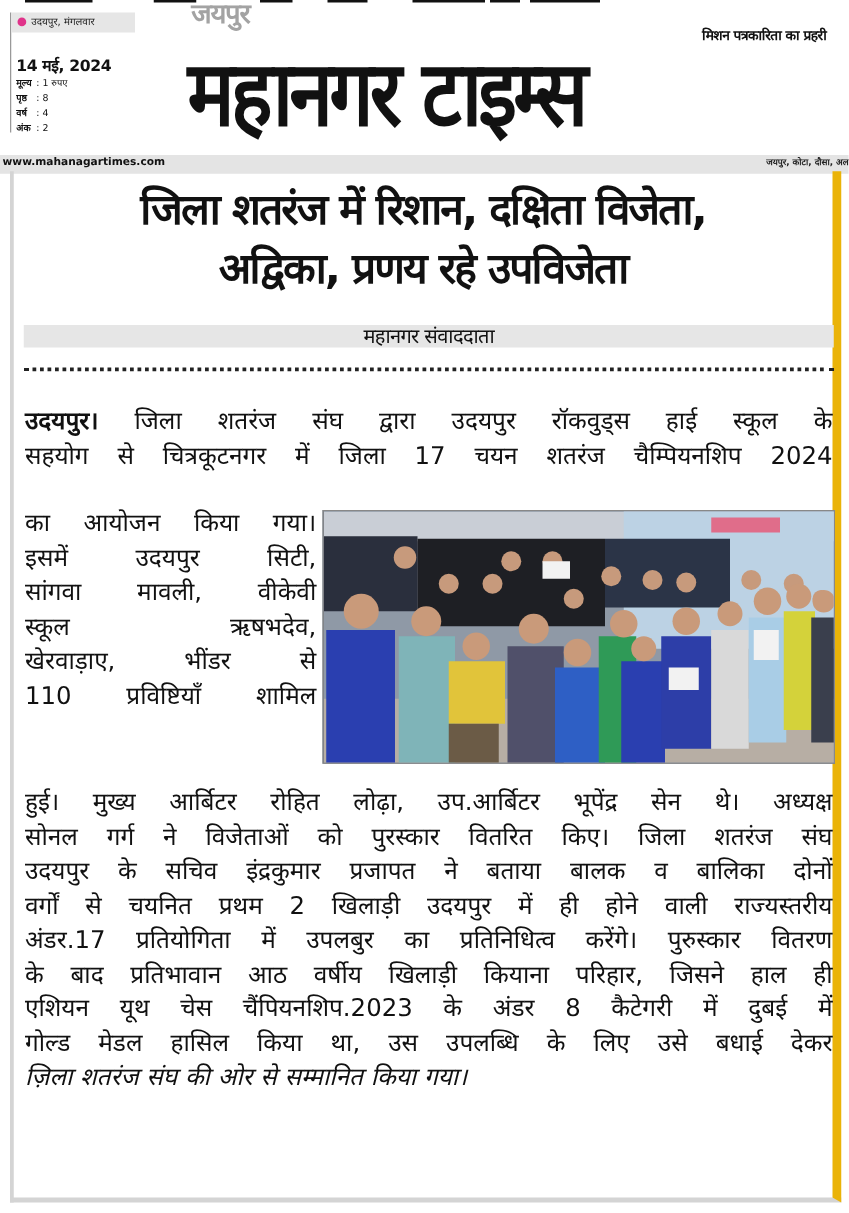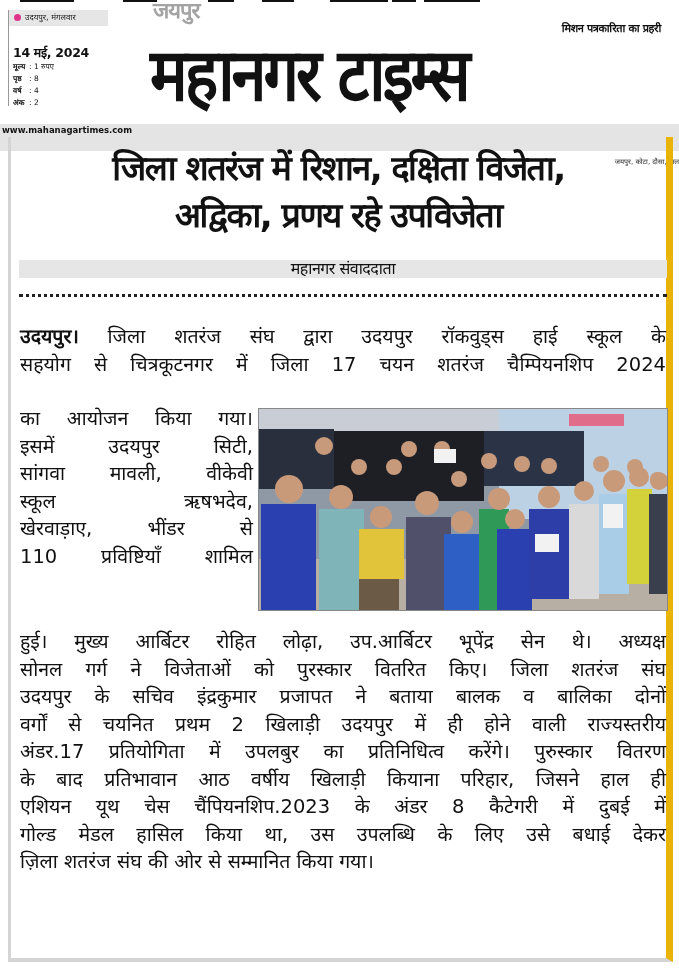--- a/index.html
+++ b/index.html
@@ -12,37 +12,37 @@
   .topcut span { position:absolute; top:0; height:2px; background:#111; }
   .infobox { position:absolute; left:8px; top:10px; width:100px; height:96px; border-left:1px solid #999; }
   .infobox .loc { background:#e6e6e6; height:16px; font-size:8px; line-height:16px; padding-left:5px; color:#222; }
   .infobox .dot { display:inline-block; width:7px; height:7px; background:#e0338a; border-radius:50%; margin-right:4px; vertical-align:-1px; }
   .infobox .date { font-size:12.5px; font-weight:bold; padding-left:4px; margin-top:18px; letter-spacing:-0.3px; }
   .infobox .row { font-size:7.5px; padding-left:4px; line-height:12px; }
   .infobox .row b { display:inline-block; width:16px; font-weight:bold; }
   .city { position:absolute; left:153px; top:-6px; font-family:"DejaVu Sans", sans-serif; font-weight:bold; font-size:22px; color:#a3a3a3; letter-spacing:-1px; }
   .tagline { position:absolute; right:18px; top:20px; font-size:11px; font-weight:bold; color:#111; letter-spacing:-0.4px; }
   .brand { position:absolute; left:150px; top:30px; width:510px; font-family:"DejaVu Sans", sans-serif; font-weight:bold; font-size:63px; line-height:80px; color:#111; letter-spacing:-3px; white-space:nowrap; transform:scaleY(1.15); transform-origin:top left; }
-  .urlbar { position:absolute; left:0; top:124px; width:679px; height:27px; background:#e4e4e4; }
+  .urlbar { position:absolute; left:0; top:124px; width:679px; height:15px; background:#e4e4e4; }
   .urlbar .url { position:absolute; left:2px; top:0; font-size:8.5px; font-weight:bold; line-height:13px; color:#111; }
-  .urlbar .cities { position:absolute; right:0; top:0; font-size:7px; font-weight:normal; line-height:13px; color:#222;margin-top:32px; }
+  .urlbar .cities { position:absolute; right:0; top:0; font-size:7px; font-weight:bold; line-height:13px; color:#222; }
 
   
   .frame { position:absolute; left:8px; top:137px; width:665px; height:825px; border-left:3px solid #d4d4d4; border-right:7px solid #eab308; border-bottom:4px solid #d4d4d4; }
   .headline { position:absolute; left:0; top:8px; width:100%; text-align:center; font-family:"DejaVu Sans", sans-serif; font-weight:bold; font-size:34px; line-height:47px; color:#111; letter-spacing:-1.5px; }
   .byline { position:absolute; left:8px; top:123px; width:648px; height:18px; background:#e6e6e6; text-align:center; font-size:16px; line-height:18px; color:#111; letter-spacing:-0.5px; }
   .dots { position:absolute; left:8px; top:157px; width:648px; border-top:3px dotted #222; }
 
   .body-text { position:absolute; left:9px; font-family:"DejaVu Sans", sans-serif; font-size:19.5px; line-height:27.5px; color:#111; text-align:justify; text-align-last:justify; }
   .p-top { top:186px; width:646px; }
   .p-left { top:268px; width:233px; }
   .p-bottom { top:491px; width:646px; }
   .p-bottom .last { text-align-last:left; }
   .body-text .lead { font-weight:bold; }
-  .body-text .line { display:block; white-space:nowrap; }
+  .body-text .line { display:block; white-space:nowrap;font-style:italic; }
   .body-text .jline { display:block; text-align:justify; text-align-last:justify; }
 
   .photo { position:absolute; left:247px; top:271px; width:410px; height:203px; border:1px solid #888; overflow:hidden; background:#6d7a8a; }
 </style>
 </head>
 <body>
 
 <div class="masthead">
   <div class="topcut">
     <span style="left:20px;width:28px"></span>

